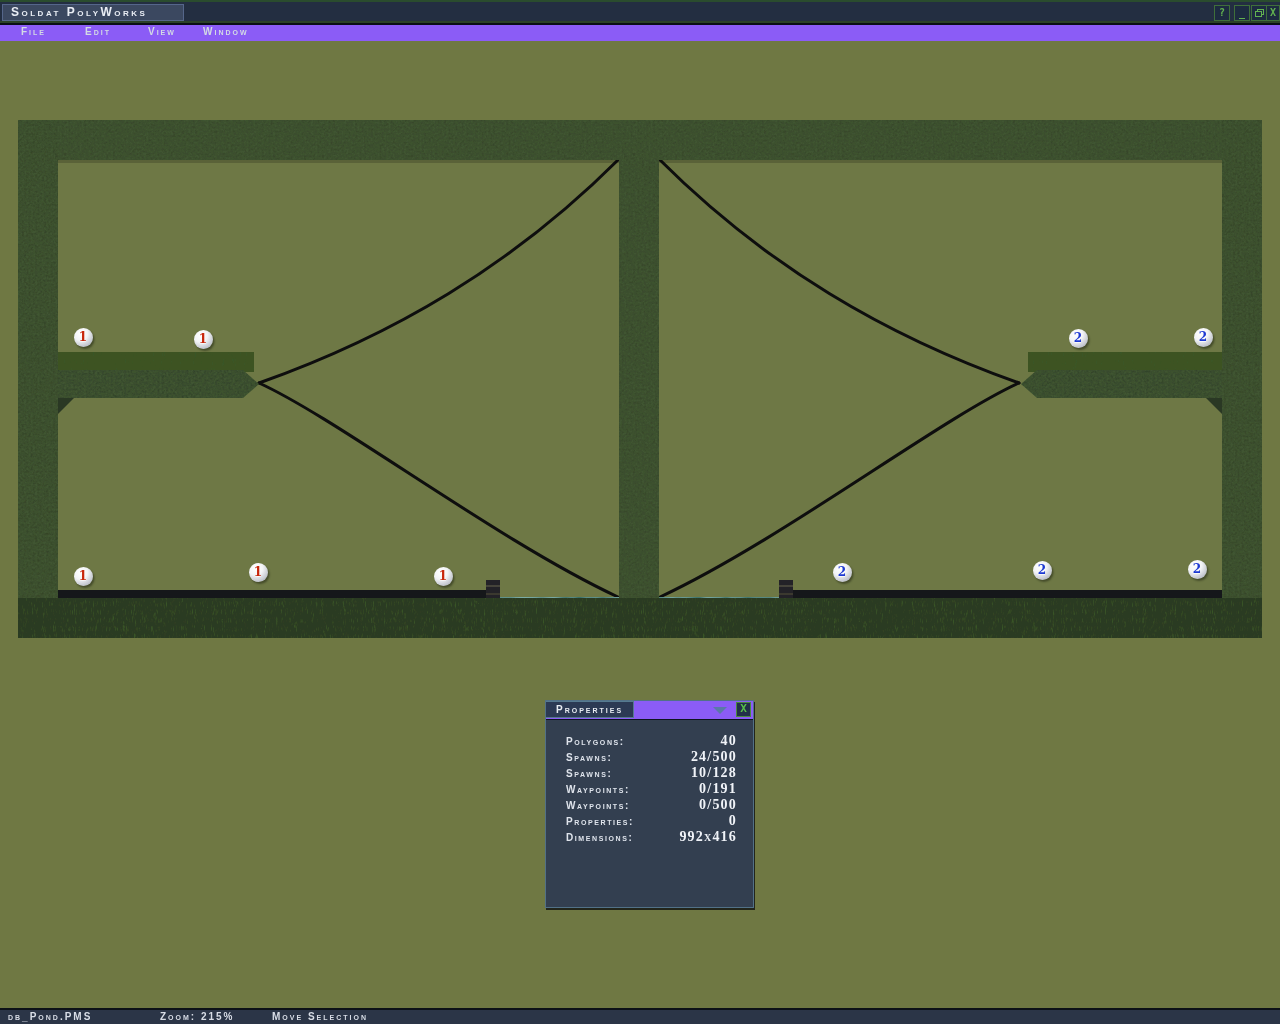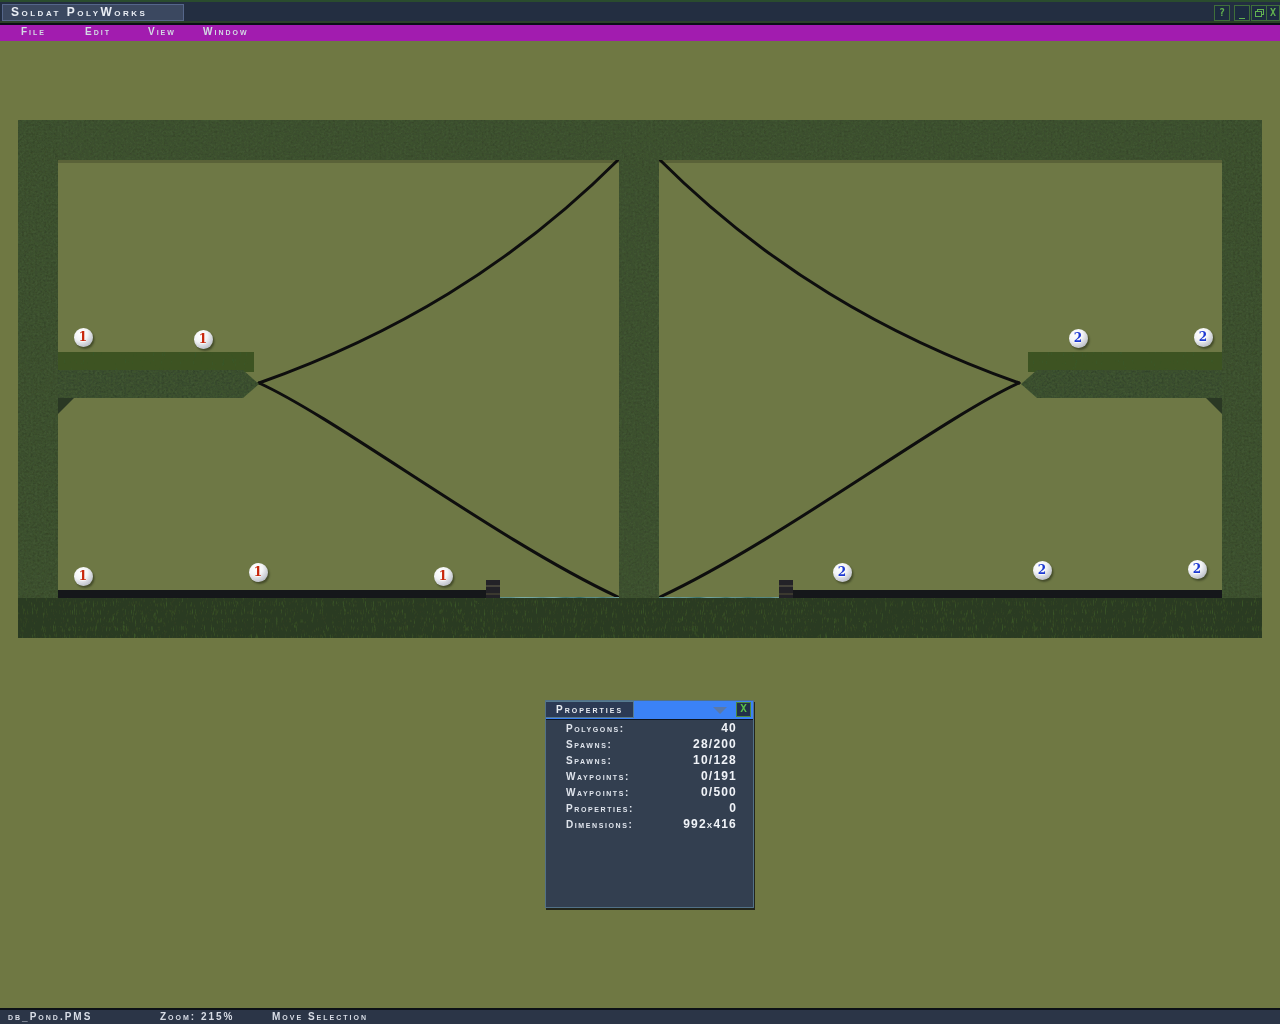--- a/index.html
+++ b/index.html
@@ -28,21 +28,21 @@
     position:absolute;top:3px;width:16px;height:16px;box-sizing:border-box;
     background:#1d2b40;border:1px solid #3f6f3a;color:#62b150;
     font-size:10px;font-weight:bold;text-align:center;line-height:13px;
     font-family:"DejaVu Sans Mono",monospace;
   }
   .restore-glyph{position:relative;display:block;width:8px;height:7px;margin:3px auto 0;}
   .restore-glyph::before{content:"";position:absolute;left:2px;top:0;width:5px;height:4px;border:1px solid #62b150;}
   .restore-glyph::after{content:"";position:absolute;left:0;top:2px;width:5px;height:4px;border:1px solid #62b150;background:#1d2b40;}
   #sep-green{position:absolute;left:0;top:21px;width:1280px;height:2px;background:#2c4128;}
   #sep-black{position:absolute;left:0;top:23px;width:1280px;height:2px;background:#0a0f16;}
-  #menubar{position:absolute;left:0;top:25px;width:1280px;height:16px;background:#a21caf;}
+  #menubar{position:absolute;left:0;top:25px;width:1280px;height:16px;background:#8b5cf6;}
   .menu-item{
     position:absolute;top:1px;color:#d3dae4;font-size:10px;font-weight:bold;
     letter-spacing:2px;cursor:default;
   }
 
   
   #canvas{position:absolute;left:0;top:41px;width:1280px;height:967px;background:#6f7843;}
   #map-svg{position:absolute;left:18px;top:79px;}
 
   
@@ -56,46 +56,46 @@
   }
   .t1{color:#c8260b;}
   .t2{color:#1c38d2;}
 
   
   #panel{
     position:absolute;left:545px;top:700px;width:209px;height:208px;box-sizing:border-box;
     background:#333f50;border:1px solid #527187;box-shadow:1px 2px 0 rgba(8,10,14,.75);
   }
   #panel-titlebar{
-    position:relative;height:18px;background:#3b82f6;border-bottom:1px solid #0d141f;
+    position:relative;height:18px;background:#8b5cf6;border-bottom:1px solid #0d141f;
   }
   #panel-tab{
     position:absolute;left:0;top:0;height:17px;padding:0 10px;
     background:#2c3a54;border:1px solid #567a90;border-left:none;box-sizing:border-box;
     display:flex;align-items:center;
   }
   #panel-tab span{color:#e8ecf2;font-size:10px;font-weight:bold;letter-spacing:2px;}
   #panel-collapse{
     position:absolute;right:26px;top:6px;width:0;height:0;
     border-left:7px solid transparent;border-right:7px solid transparent;
     border-top:7px solid #5b79a8;
   }
   #panel-close{
     position:absolute;right:2px;top:1px;width:15px;height:15px;box-sizing:border-box;
     background:#223048;border:1px solid #4a8a40;color:#58c04a;
     font-size:11px;font-weight:bold;text-align:center;line-height:12px;
     font-family:"DejaVu Sans Mono",monospace;
   }
-  #panel-body{}
+  #panel-body{padding-top:13px;}
   .prow{
     height:16px;margin:0 16px 0 20px;display:flex;justify-content:space-between;align-items:center;
   }
   .prow .lab{color:#dfe4ec;font-size:10px;font-weight:bold;letter-spacing:1.6px;}
-  .prow .val{color:#f0f3f8;font-size:12px;font-weight:bold;letter-spacing:1.2px;
-    font-family:Liberation Sans, sans-serif;}
+  .prow .val{color:#f0f3f8;font-size:14px;font-weight:bold;letter-spacing:1.2px;
+    font-family:Liberation Serif, serif;}
 
   
   #statusbar{
     position:absolute;left:0;top:1008px;width:1280px;height:16px;background:#2b3547;
     border-top:2px solid #0d1117;
   }
   .status-item{position:absolute;top:1px;color:#d8dde6;font-size:10px;font-weight:bold;letter-spacing:2px;}
 </style>
 </head>
 <body>
@@ -209,21 +209,21 @@
       <div id="panel-collapse"></div>
       <div id="panel-close">X</div>
     </div>
     <div id="panel-body">
       <div class="prow">
         <span class="lab sc">Polygons:</span>
         <span class="val sc">40</span>
       </div>
       <div class="prow">
         <span class="lab sc">Spawns:</span>
-        <span class="val sc">28/200</span>
+        <span class="val sc">24/500</span>
       </div>
       <div class="prow">
         <span class="lab sc">Spawns:</span>
         <span class="val sc">10/128</span>
       </div>
       <div class="prow">
         <span class="lab sc">Waypoints:</span>
         <span class="val sc">0/191</span>
       </div>
       <div class="prow">

